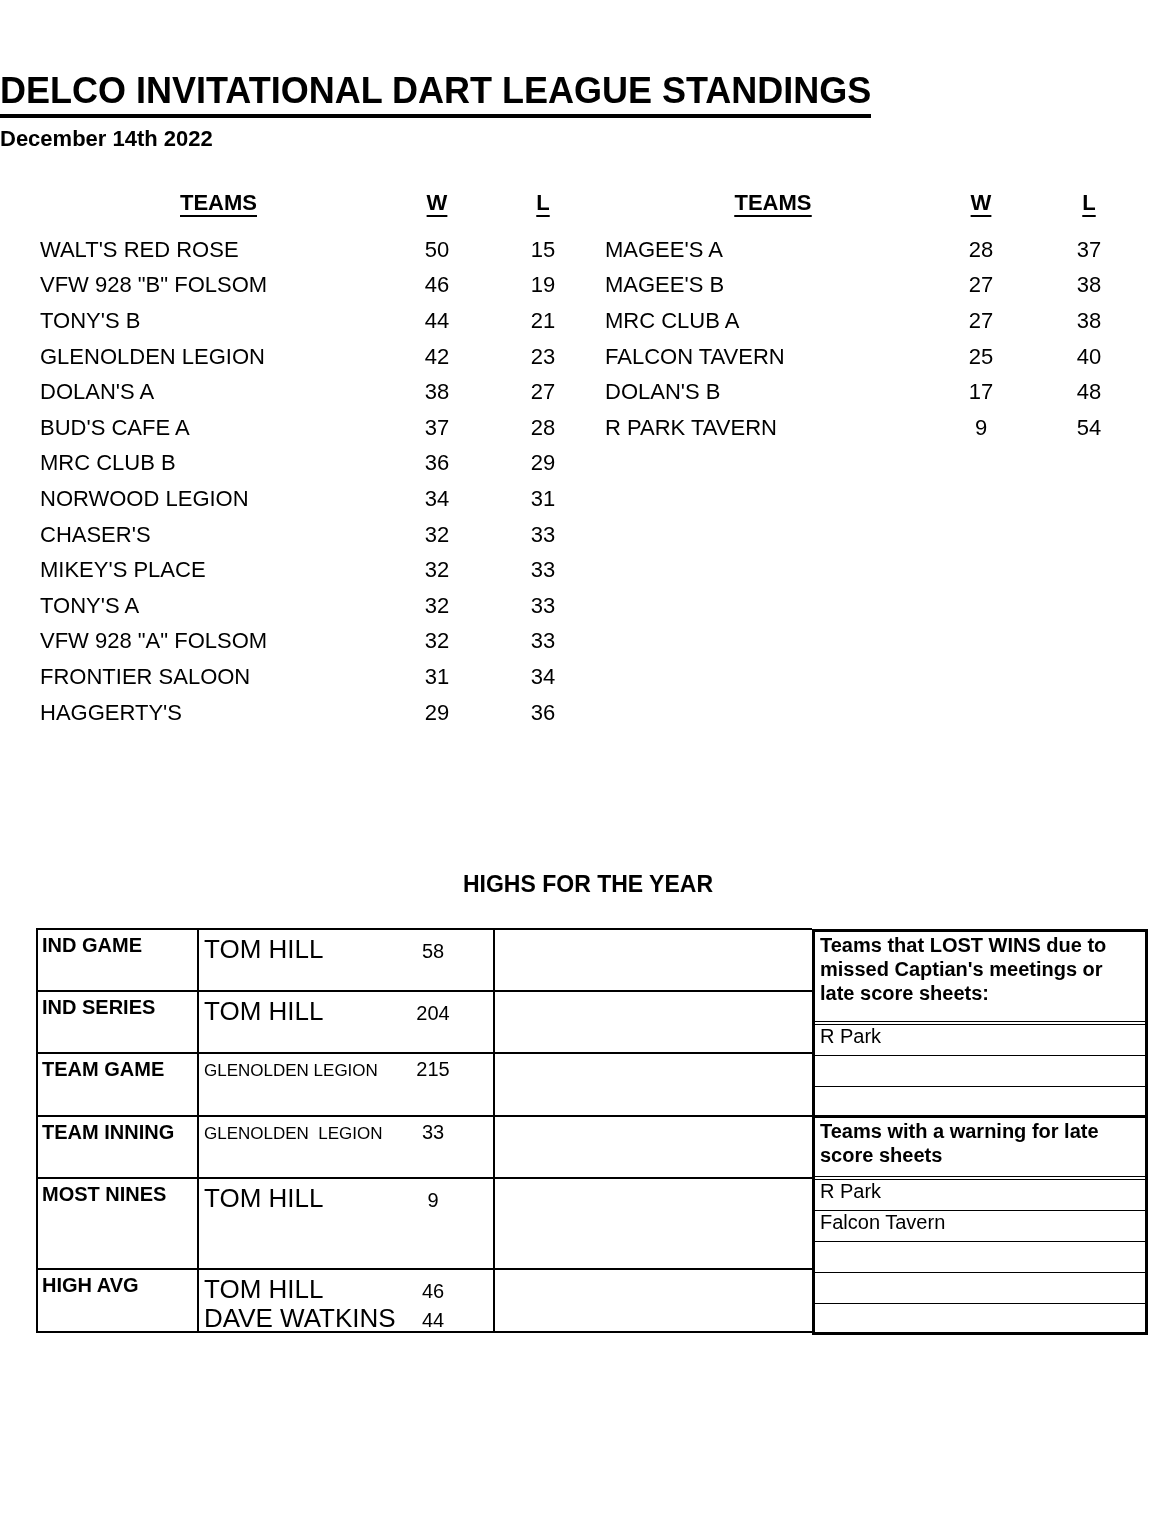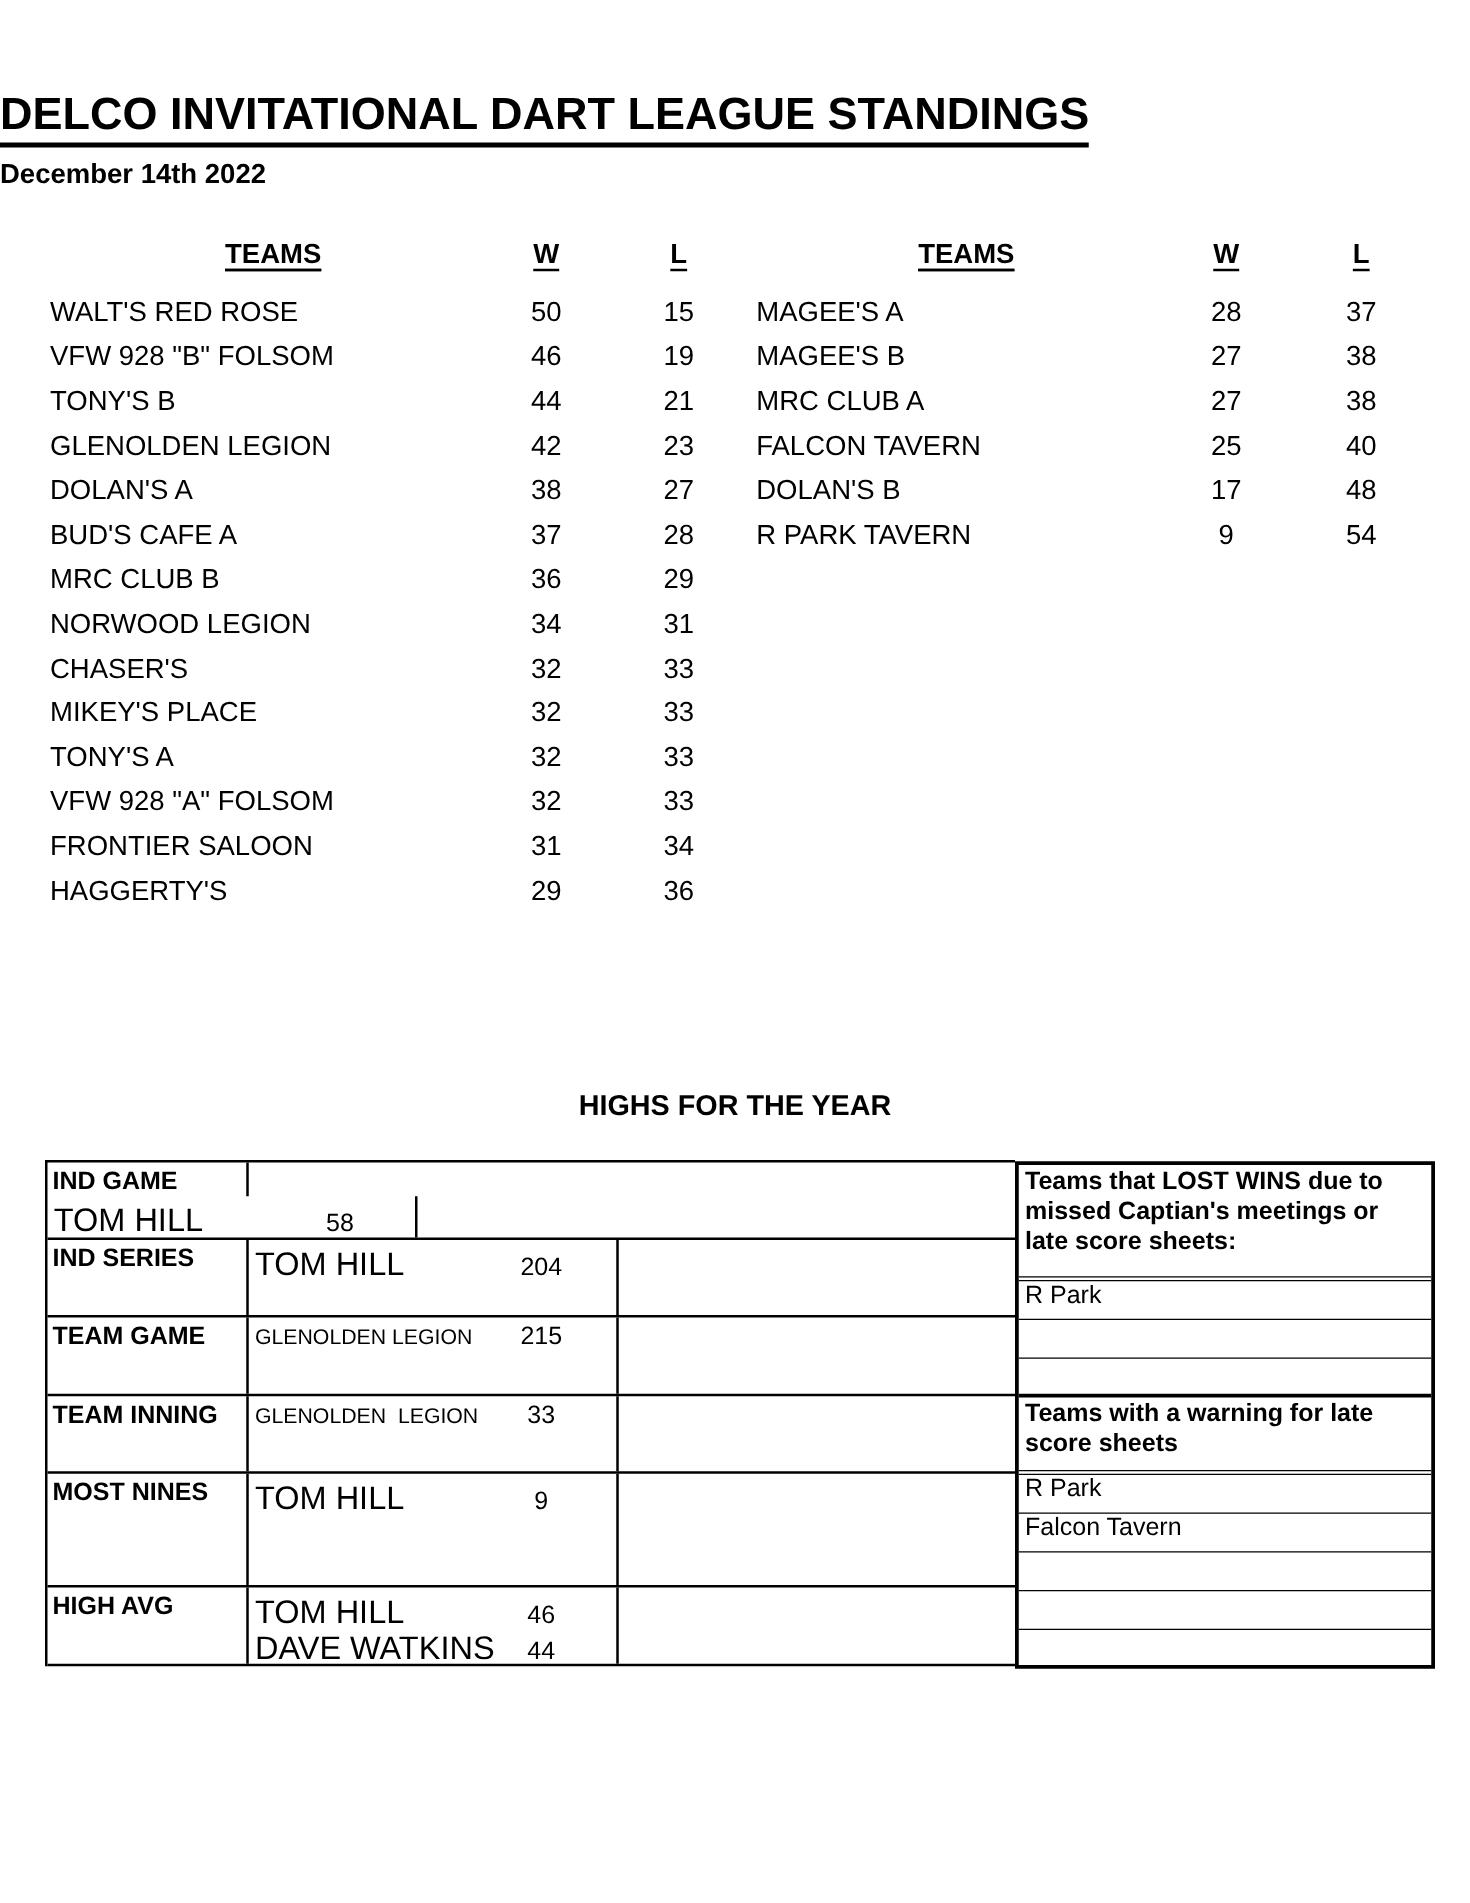--- a/index.html
+++ b/index.html
@@ -31,21 +31,21 @@
   .s-header .s-w span,.s-header .s-l span{display:inline-block;}
 
   
   .highs-title{position:absolute;top:834px;left:0;width:100%;text-align:center;
                font-size:23px;font-weight:bold;margin-top:37px;}
 
   
   .highs-table{position:absolute;left:36px;top:928px;width:776px;
                border-top:2px solid #000;border-left:2px solid #000;box-sizing:border-box;}
   .hsec{display:flex;border-bottom:2px solid #000;box-sizing:border-box;}
-  .hsec.h1{height:62px;flex-direction:column;} .hsec.h2{height:62px;} .hsec.h3{height:63px;}
+  .hsec.h1{height:62px;} .hsec.h2{height:62px;} .hsec.h3{height:63px;}
   .hsec.h4{height:62px;} .hsec.h5{height:91px;} .hsec.h6{height:63px;justify-content:flex-end;}
   .hc1{width:161px;border-right:2px solid #000;box-sizing:border-box;
        font-weight:bold;font-size:20px;padding:4px 0 0 4px;}
   .hc2{width:296px;border-right:2px solid #000;box-sizing:border-box;padding-top:4px;}
   .hc3{flex:1;}
   .hline{display:flex;align-items:baseline;height:29px;}
   .holder{flex:1;padding-left:5px;font-size:26px;white-space:pre;}
   .holder.small{font-size:17px;}
   .hval{width:64px;text-align:center;font-size:20px;margin-right:28px;}
 

